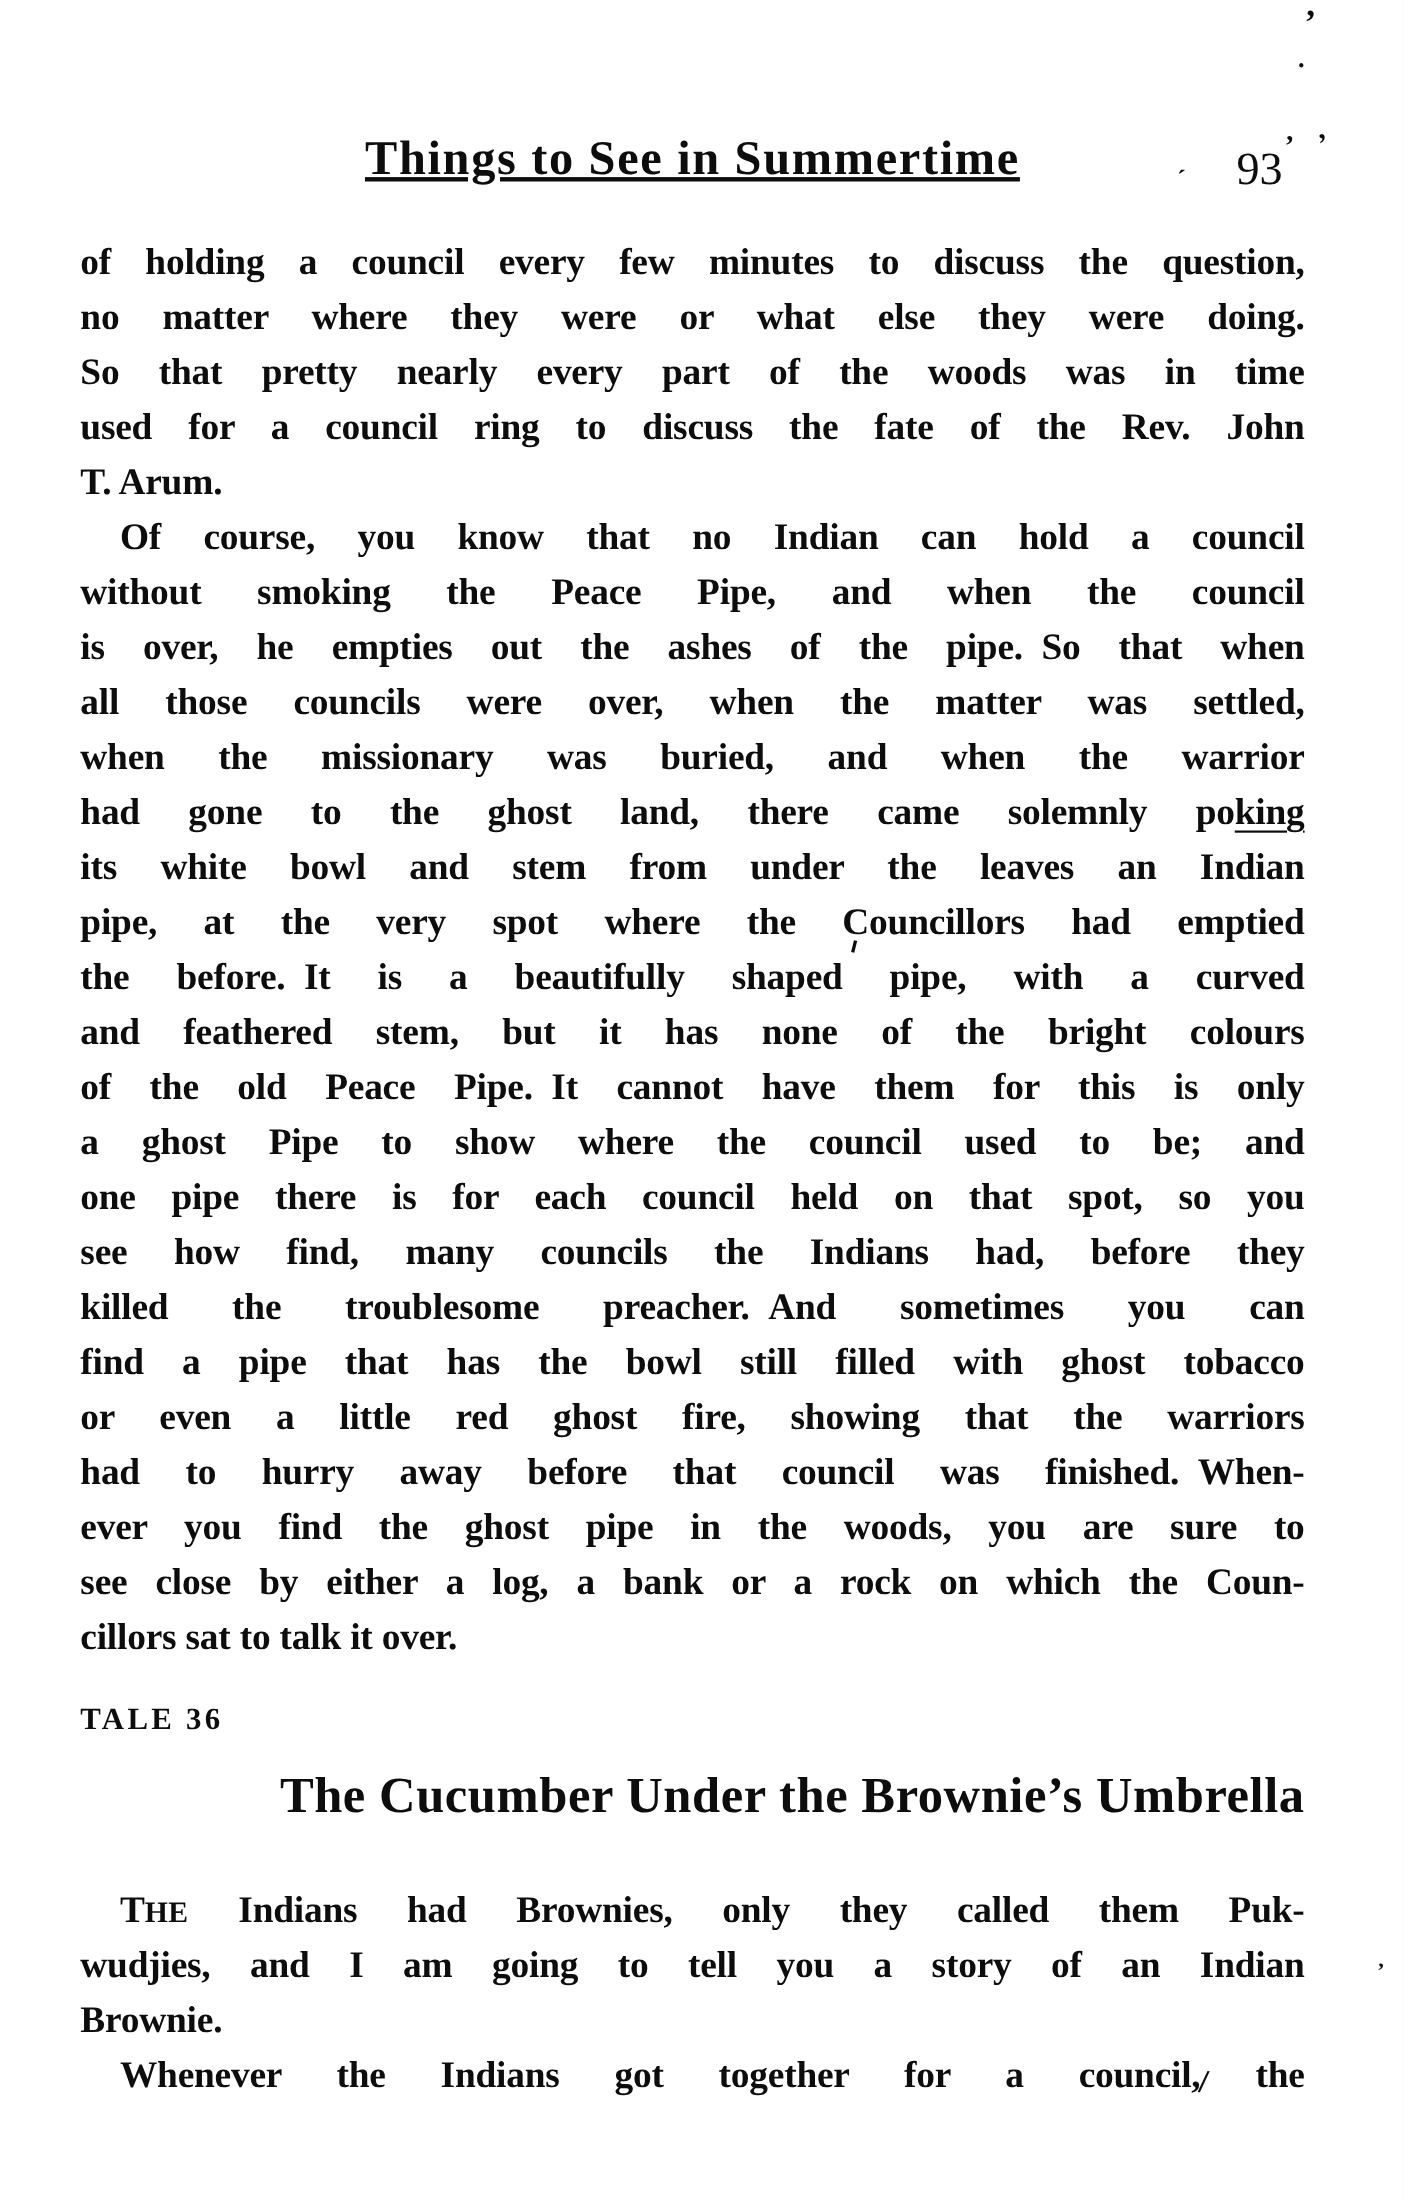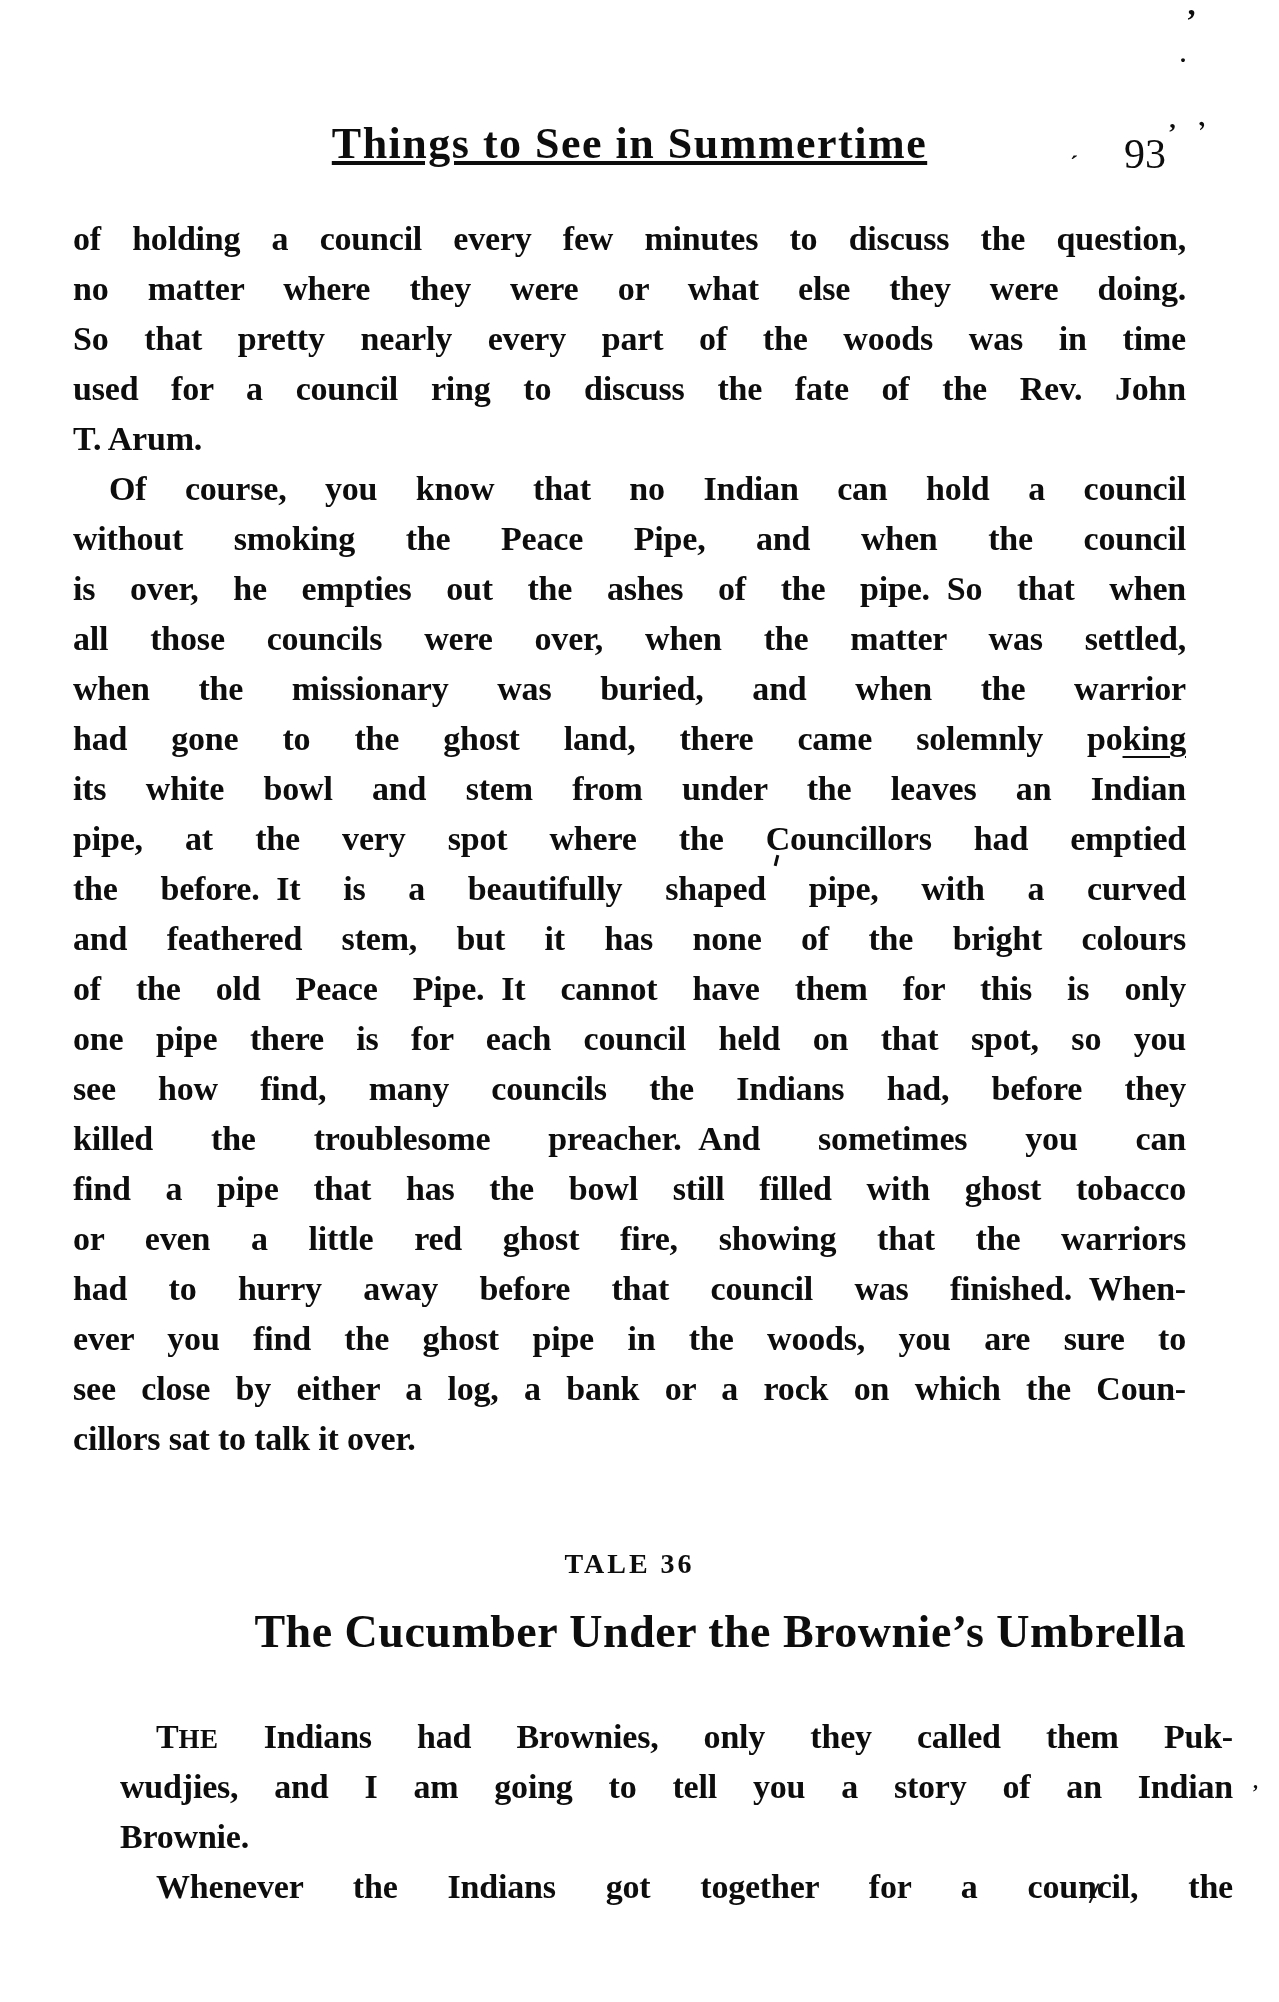--- a/index.html
+++ b/index.html
@@ -32,21 +32,21 @@
     left:1124px; top:132px;
     font-weight:400;
     font-size:42px;
     line-height:44px;
   }
   .content{
     position:absolute;
     left:73px; width:1113px;
   }
   .group1{top:214px;}
-  .group2{top:1712px;margin-left:47px;}
+  .group2{top:1712px;}
   .para{margin:0;padding:0;}
   .line{
     height:50px;
     line-height:50px;
     font-size:34px;
     font-weight:700;
     text-align:justify;
     text-align-last:justify;
     letter-spacing:-0.2px;
   }
@@ -67,21 +67,21 @@
     content:"";
     position:absolute;
     left:9px; bottom:-2px;
     width:3px; height:11px;
     background:var(--ink);
     transform:rotate(14deg);
   }
   .tale-label{
     position:absolute;
     left:73px; top:1544px; width:1113px;
-    text-align:center;
+    text-align:left;
     font-weight:700;
     font-size:28px;
     line-height:40px;
     letter-spacing:3px;
   }
   .tale-title{
     position:absolute;
     left:73px; top:1600px; width:1113px;
     margin:0;
     text-align:right;
@@ -122,20 +122,21 @@
         <div class="line">without smoking the Peace Pipe, and when the council</div>
         <div class="line">is over, he empties out the ashes of the pipe. So that when</div>
         <div class="line">all those councils were over, when the matter was settled,</div>
         <div class="line">when the missionary was buried, and when the warrior</div>
         <div class="line"><span>had gone to the ghost land, there came solemnly po</span><span class="ul">king</span></div>
         <div class="line">its white bowl and stem from under the leaves an Indian</div>
         <div class="line"><span>pipe, at the very spot where the </span><span class="cmark">C</span><span>ouncillors had emptied</span></div>
         <div class="line">the before. It is a beautifully shaped pipe, with a curved</div>
         <div class="line">and feathered stem, but it has none of the bright colours</div>
         <div class="line">of the old Peace Pipe. It cannot have them for this is only</div>
+        <div class="line">a ghost Pipe to show where the council used to be; and</div>
         <div class="line">one pipe there is for each council held on that spot, so you</div>
         <div class="line">see how find, many councils the Indians had, before they</div>
         <div class="line">killed the troublesome preacher. And sometimes you can</div>
         <div class="line">find a pipe that has the bowl still filled with ghost tobacco</div>
         <div class="line">or even a little red ghost fire, showing that the warriors</div>
         <div class="line">had to hurry away before that council was finished. When-</div>
         <div class="line">ever you find the ghost pipe in the woods, you are sure to</div>
         <div class="line">see close by either a log, a bank or a rock on which the Coun-</div>
         <div class="line nojust">cillors sat to talk it over.</div>
       </div>

